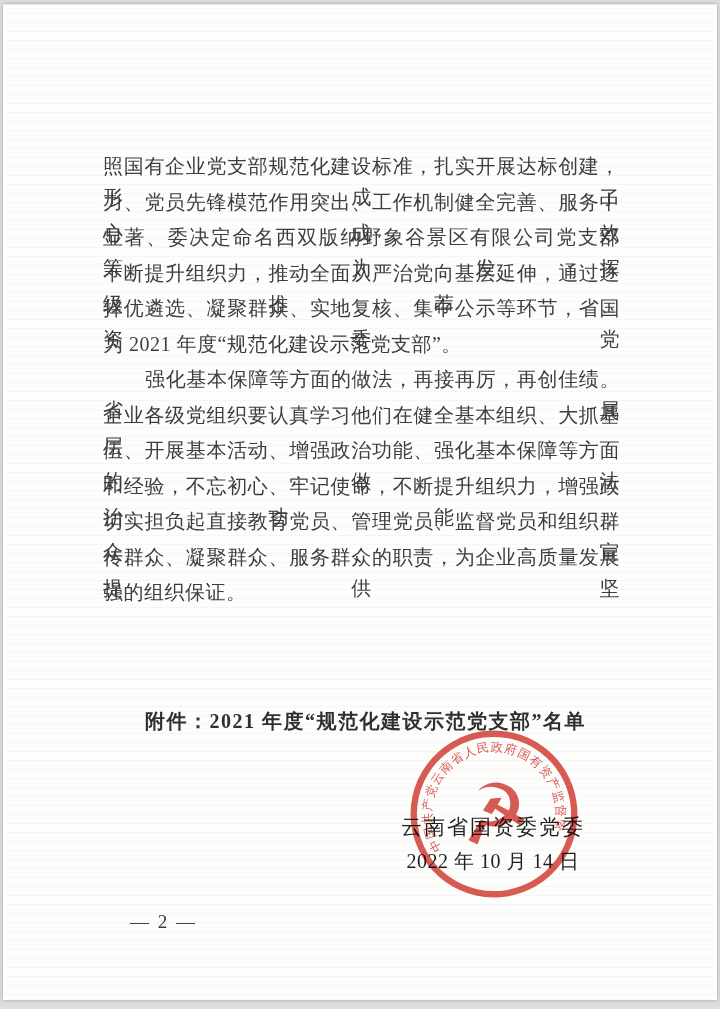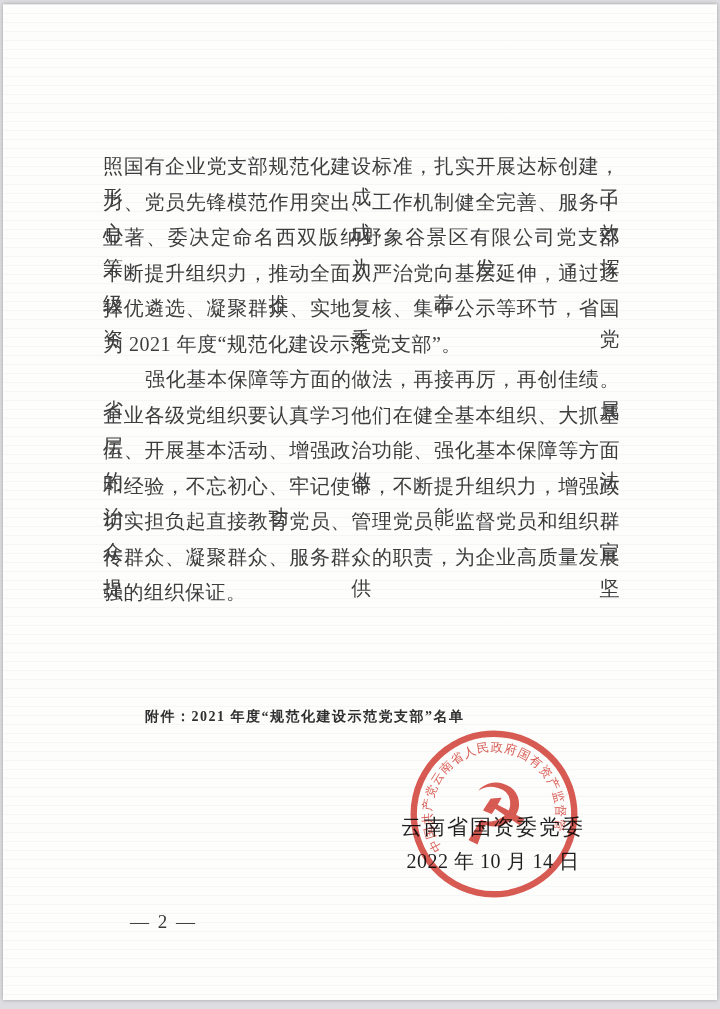--- a/index.html
+++ b/index.html
@@ -22,21 +22,21 @@
   }
   .line {
     height:35.5px; line-height:31px;
     letter-spacing:0.5px;
     text-align:justify; text-align-last:justify;
   }
   .line.para-end { text-align:center; text-align-last:left; }
   .line.indent { text-indent:42px; }
   .attachment {
     position:absolute; left:142px; top:704px;
-    font-size:14px; font-weight:bold; color:#2f2f2f; letter-spacing:1.5px;
+    font-size:20px; font-weight:bold; color:#2f2f2f; letter-spacing:1.5px;
   }
   .signature {
     position:absolute; left:398px; top:809px; width:184px;
     text-align:left; font-size:21px; color:#1f1f1f; letter-spacing:2px;
   }
   .date {
     position:absolute; left:393px; top:844px; width:194px;
     text-align:center; font-size:20px; color:#1f1f1f; letter-spacing:0.5px;
   }
   .seal {

